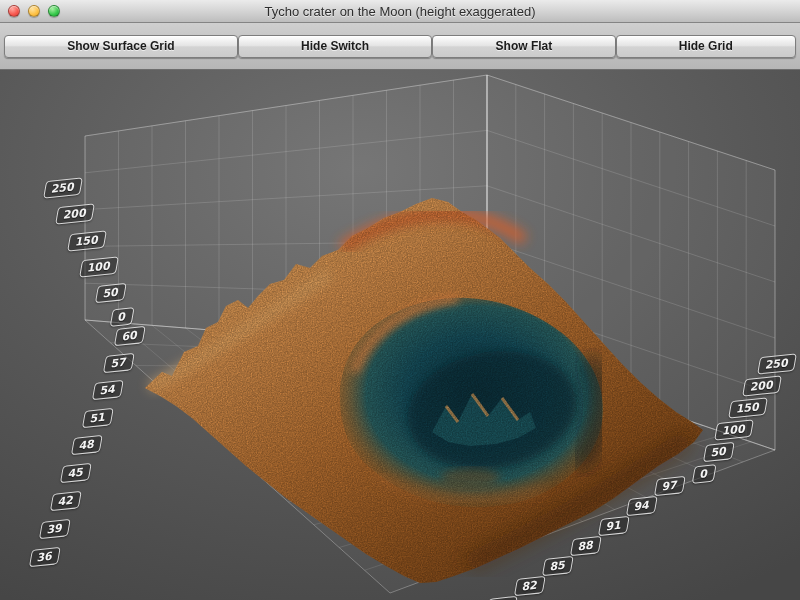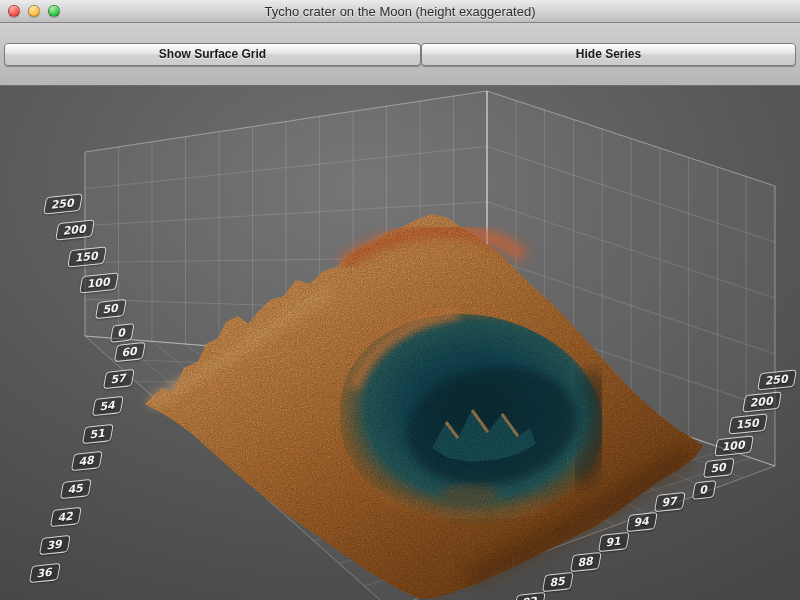--- a/index.html
+++ b/index.html
@@ -15,21 +15,21 @@
   .title{font-size:13px;color:#2e2e2e;text-shadow:0 1px 0 rgba(255,255,255,.6);}
   .lights{position:absolute;left:8px;top:0;height:22px;display:flex;align-items:center;gap:8px;}
   .light{width:12px;height:12px;border-radius:50%;border:1px solid rgba(0,0,0,.3);
     box-shadow:inset 0 1px 1px rgba(255,255,255,.55),0 1px 1px rgba(0,0,0,.25);box-sizing:border-box;}
   .light.red{background:radial-gradient(circle at 35% 30%,#ffa79f,#f6544b 60%,#d8413a);}
   .light.yellow{background:radial-gradient(circle at 35% 30%,#ffe3a0,#fdbf41 60%,#e0a22a);}
   .light.green{background:radial-gradient(circle at 35% 30%,#a8f0a2,#33c748 60%,#23a338);}
 
   
   .toolbar{height:30px;flex:0 0 30px;display:flex;align-items:center;
-    padding:16px 4px;background:linear-gradient(#cfcfcf,#b6b6b6);
+    padding:8px 4px;background:linear-gradient(#cfcfcf,#b6b6b6);
     border-bottom:1px solid #6e6e6e;}
   .tbtn{flex:1 1 auto;height:23px;border-radius:4px;border:1px solid #7d7d7d;
     background:linear-gradient(#fefefe,#e5e5e5 45%,#d3d3d3 52%,#cbcbcb);
     font:bold 12px "Liberation Sans","DejaVu Sans",sans-serif;color:#1b1b1b;
     text-shadow:0 1px 0 rgba(255,255,255,.65);
     box-shadow:0 1px 1px rgba(0,0,0,.3),inset 0 1px 0 rgba(255,255,255,.85);
     white-space:nowrap;padding:0 8px;cursor:default;}
 
   
   .chart{position:relative;flex:1 1 auto;overflow:hidden;background:#585858;}
@@ -55,21 +55,23 @@
     <div class="lights">
       <span class="light red"></span>
       <span class="light yellow"></span>
       <span class="light green"></span>
     </div>
     <div class="title">Tycho crater on the Moon (height exaggerated)</div>
   </div>
 
   <div class="toolbar">
     <button class="tbtn">Show Surface Grid</button>
-    <button class="tbtn">Hide Series</button>
+    <button class="tbtn">Hide Switch</button>
+    <button class="tbtn">Show Flat</button>
+    <button class="tbtn">Hide Grid</button>
   </div>
 
   <div class="chart">
     <svg class="scene" width="800" height="548" viewBox="0 0 800 548">
       <defs>
         <radialGradient id="bgGrad" cx="45%" cy="18%" r="90%">
           <stop offset="0%" stop-color="#707070"></stop>
           <stop offset="55%" stop-color="#585858"></stop>
           <stop offset="100%" stop-color="#464646"></stop>
         </radialGradient>

